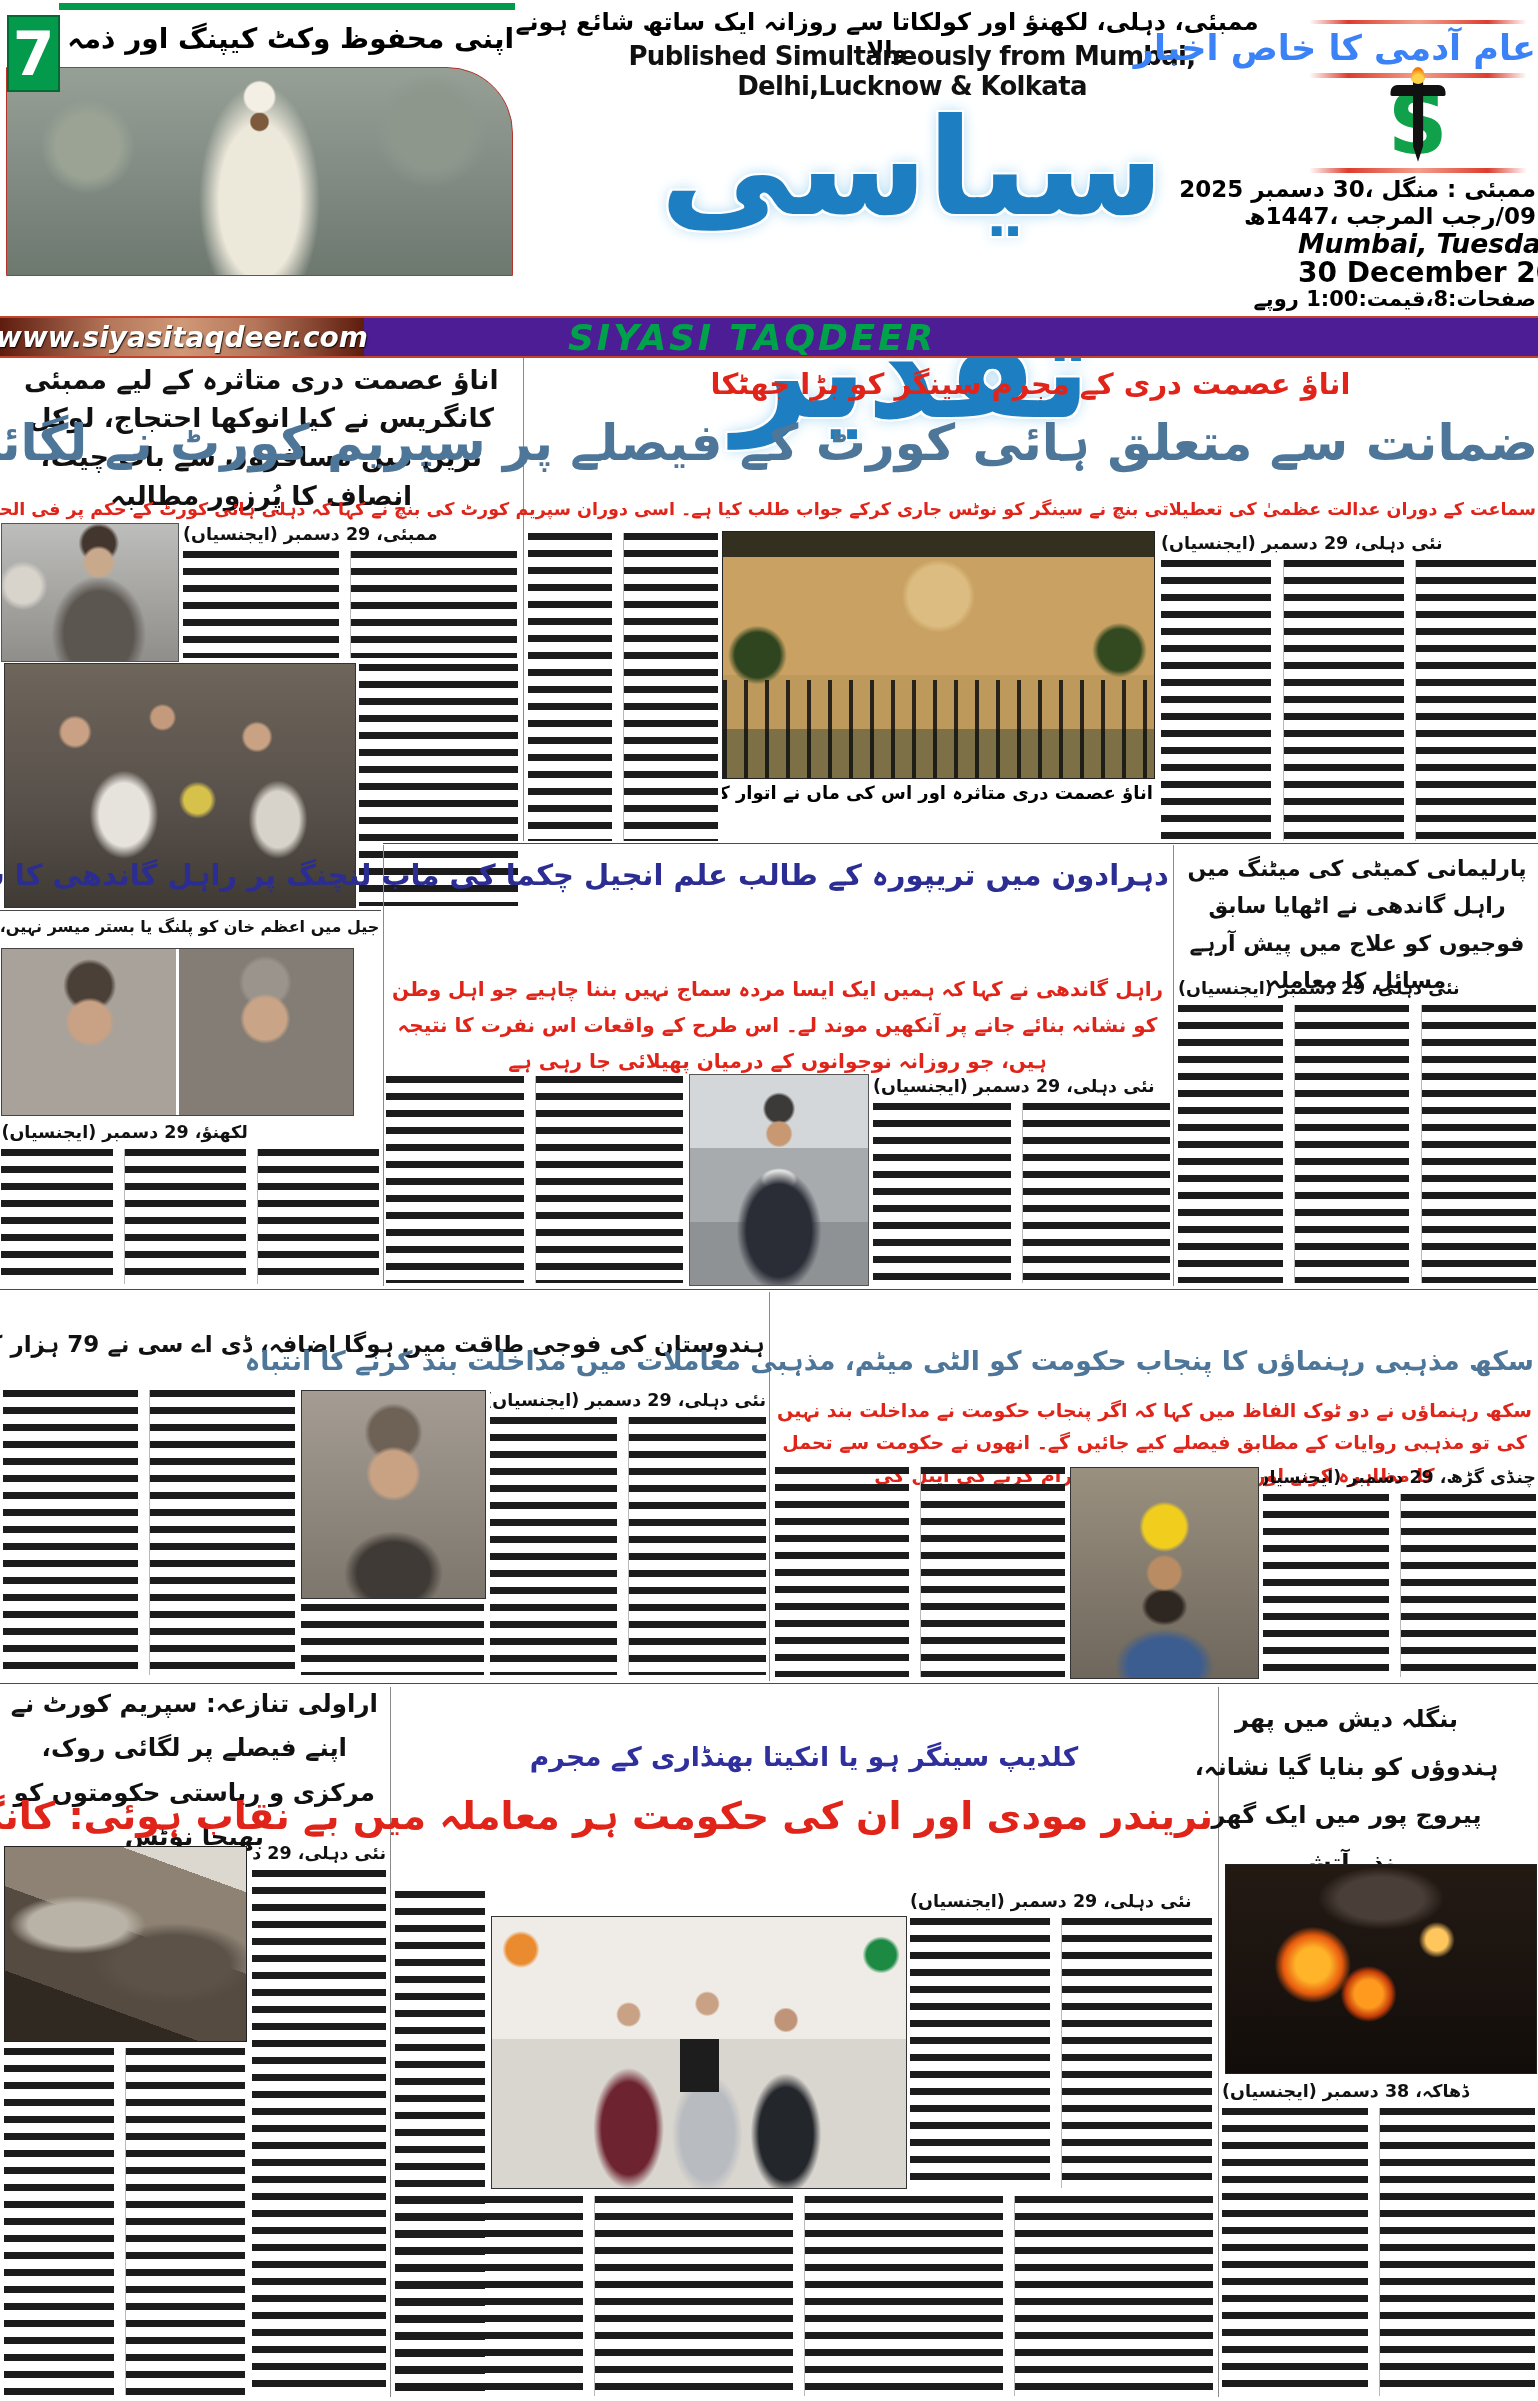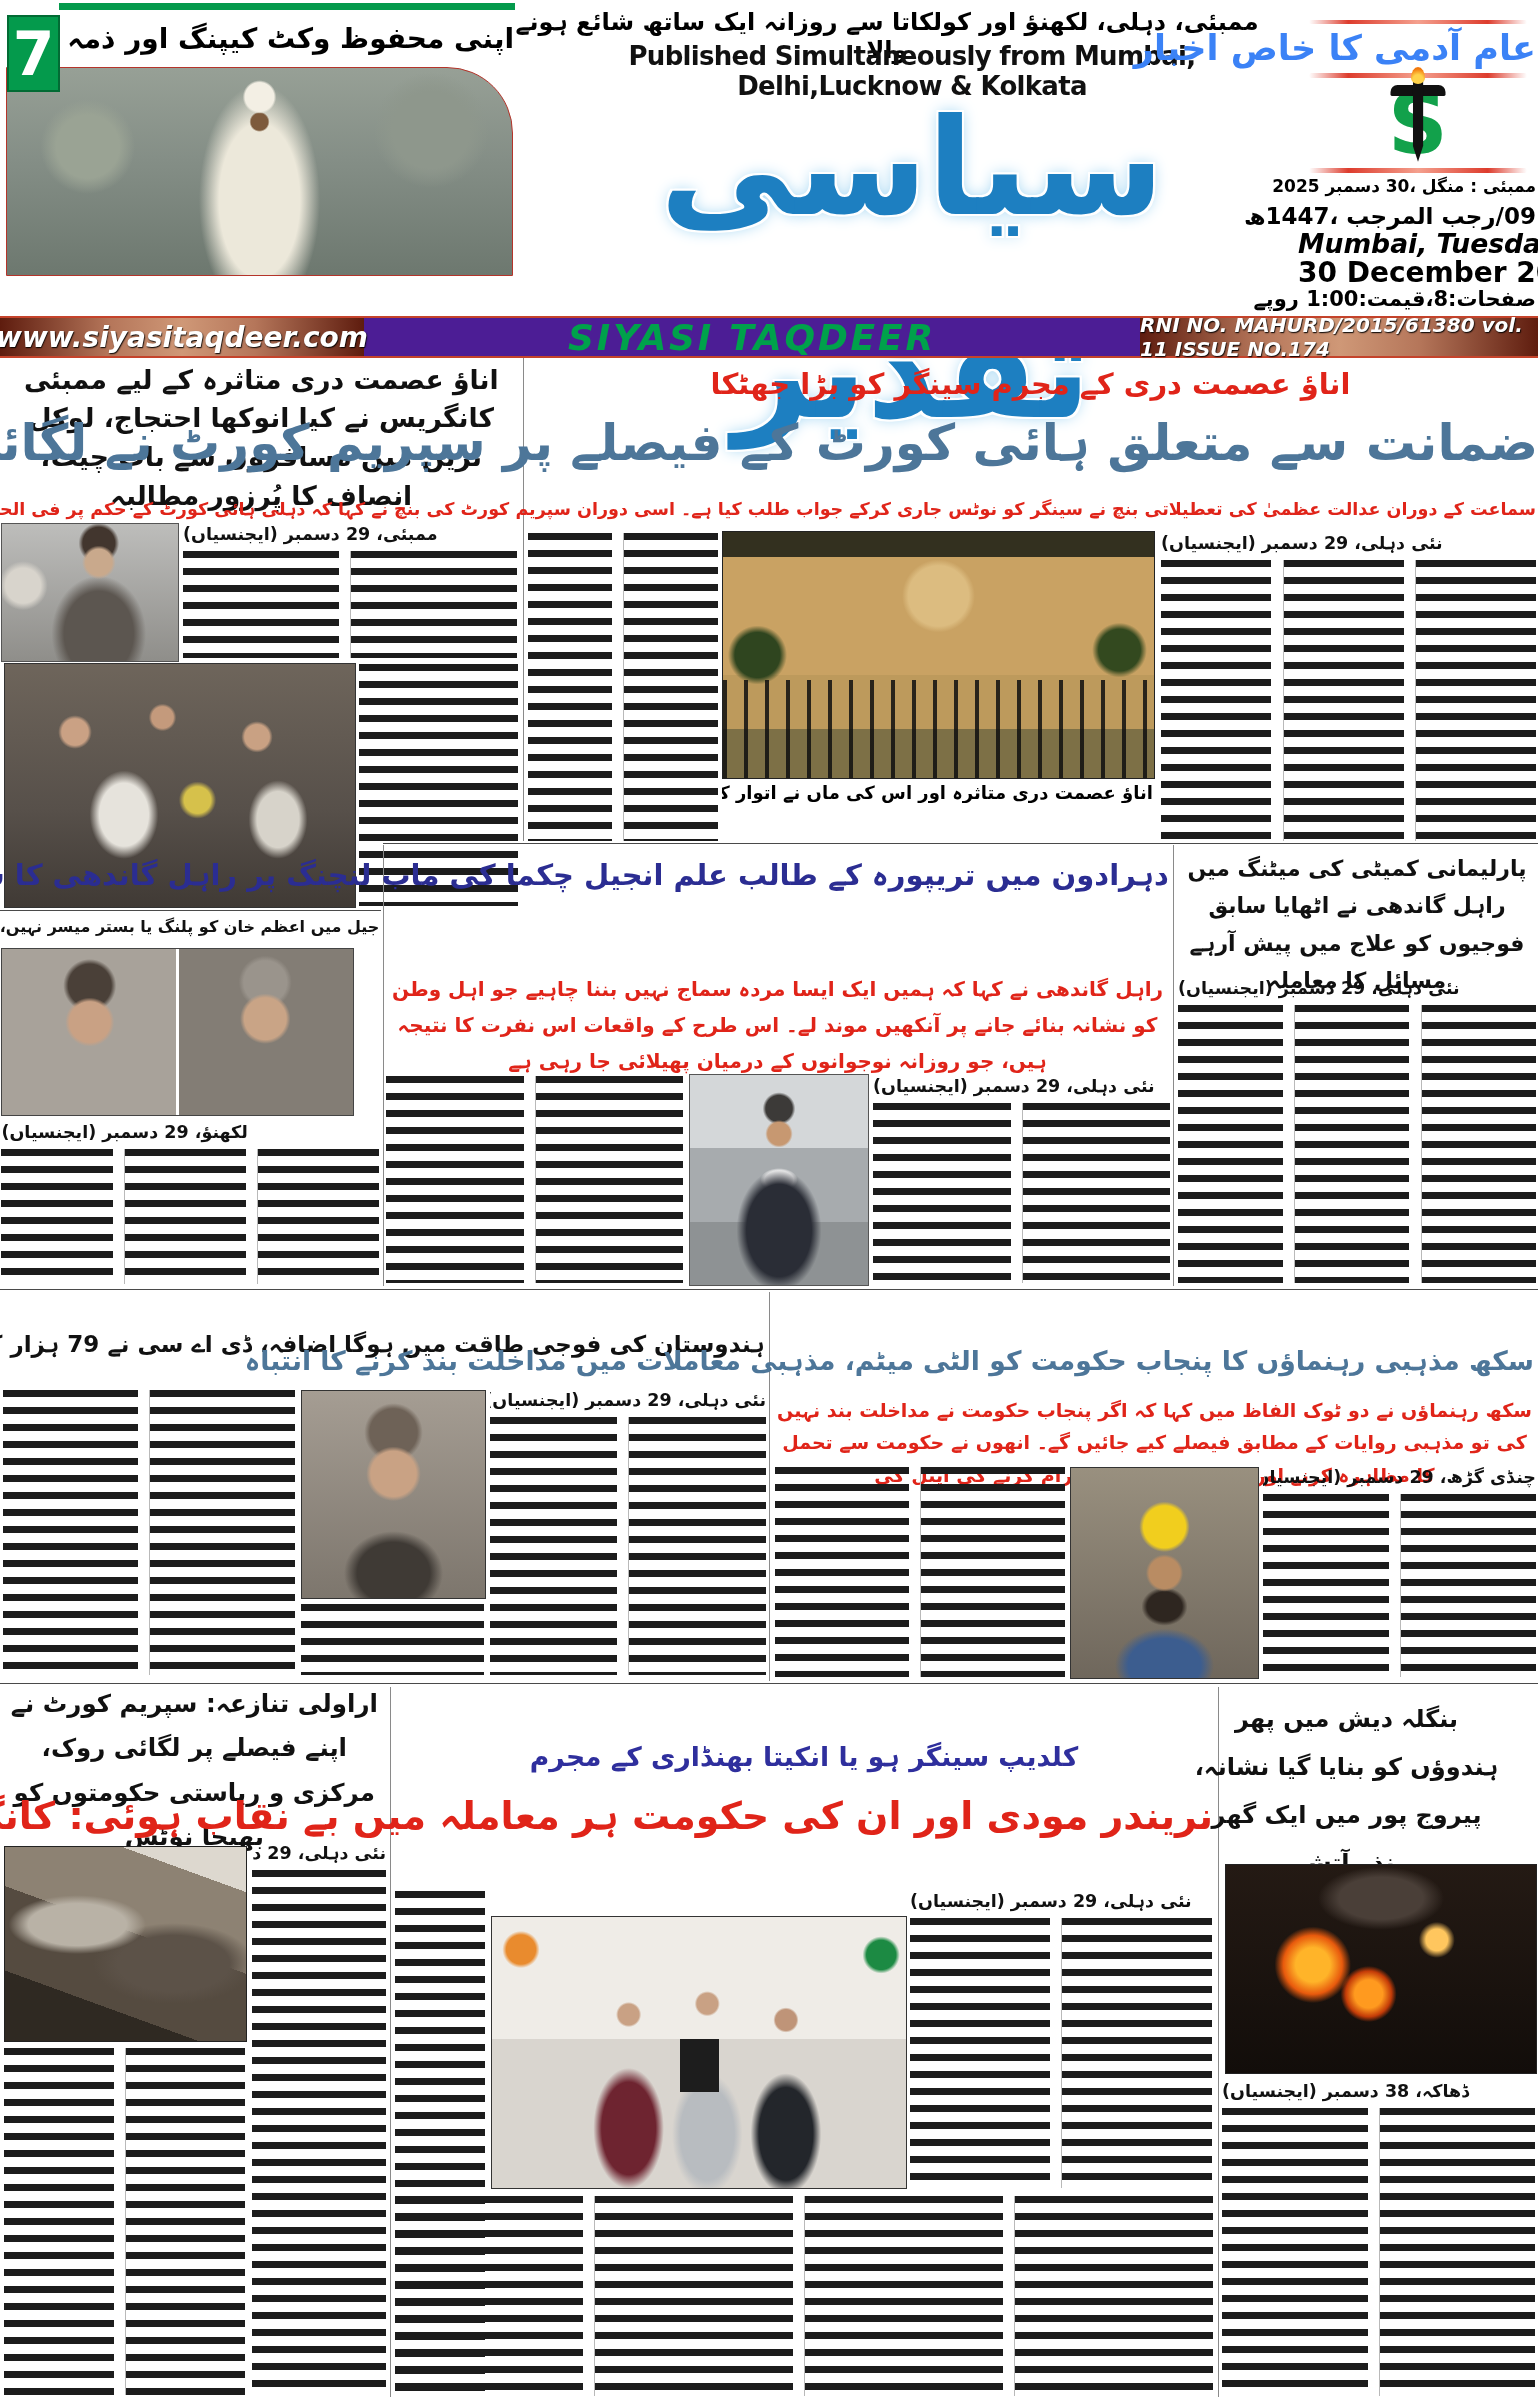--- a/index.html
+++ b/index.html
@@ -58,31 +58,30 @@
     <span style="position:absolute;left:50%;top:50%;transform:translate(-50%,-46%);font-size:83px;font-weight:bold;color:#12a14b;">S</span>
     <div style="position:absolute;left:50%;top:7px;transform:translateX(-50%);width:55px;height:11.2px;background:#111;border-radius:7px 7px 1.4px 1.4px;"></div>
     <div style="position:absolute;left:50%;top:2.8px;transform:translateX(-50%);width:10.5px;height:81px;background:#111;
                 clip-path:polygon(0 0,100% 0,100% 80%,50% 100%,0 80%);"></div>
     <div style="position:absolute;left:50%;top:-11.2px;transform:translateX(-50%);width:14px;height:17px;
                 background:radial-gradient(circle at 50% 75%,#ffd24a 0 35%,#f2780c 75%);
                 border-radius:50% 50% 50% 50% / 65% 65% 35% 35%;"></div>
   </div>
   <div class="redline" style="left:1309px;top:168px;width:218px;"></div>
 
-  <div class="abs u" style="left:1298px;top:176px;width:238px;font-size:17px;font-weight:bold;text-align:center;white-space:nowrap;">ممبئی : منگل ،30 دسمبر 2025</div>
+  <div class="abs u" style="left:1298px;top:176px;width:238px;font-size:23px;font-weight:bold;text-align:center;white-space:nowrap;">ممبئی : منگل ،30 دسمبر 2025</div>
   <div class="abs u" style="left:1298px;top:203px;width:238px;font-size:23px;font-weight:bold;text-align:center;white-space:nowrap;">09/رجب المرجب ،1447ھ</div>
   <div class="abs" style="left:1298px;top:228px;width:238px;font-size:26.6px;font-weight:bold;font-style:italic;text-align:center;white-space:nowrap;">Mumbai, Tuesday</div>
   <div class="abs" style="left:1298px;top:256px;width:238px;font-size:28px;font-weight:bold;text-align:center;white-space:nowrap;">30 December 2025</div>
   <div class="abs u" style="left:1298px;top:287px;width:238px;font-size:21px;font-weight:bold;text-align:right;white-space:nowrap;">صفحات:8،قیمت:1:00 روپے</div>
 
   <div class="abs" style="left:0;top:316px;width:1538px;height:38px;border-top:2.1px solid #c5432b;border-bottom:2.1px solid #c5432b;background:#4c1d95;font-style:italic;">
     <div class="bar-side" style="position:absolute;left:0;top:0;width:364px;height:100%;font-size:28px;">www.siyasitaqdeer.com</div>
     <div style="position:absolute;left:364px;top:0;width:776px;height:100%;display:flex;align-items:center;justify-content:center;
                 color:#00a14b;font-size:36px;font-weight:bold;letter-spacing:2.8px;">SIYASI TAQDEER</div>
-    <div class="bar-side" style="position:absolute;left:1140px;top:0;width:399px;height:100%;font-size:20px;">RNI NO. MAHURD/2015/61380 vol. 11 ISSUE NO.174</div>
   </div>
 
   <div class="abs hl" style="left:2.8px;top:361px;width:517px;height:154px;font-size:26.6px;line-height:1.45;display:flex;align-items:center;justify-content:center;">اناؤ عصمت دری متاثرہ کے لیے ممبئی کانگریس نے کیا انوکھا احتجاج، لوکل ٹرین میں مسافروں سے بات چیت، انصاف کا پُرزور مطالبہ</div>
 
   <div class="ph" style="left:1.4px;top:523px;width:176px;height:137px;border:0.7px solid #555;
        background:
         radial-gradient(circle 24px at 55% 28%, #c9a98c 0 55%, rgba(201,169,140,0) 70%),
         radial-gradient(circle 29px at 55% 14%, #42362e 0 55%, rgba(66,54,46,0) 70%),
         radial-gradient(ellipse 63px 77px at 55% 80%, #5c5650 0 55%, rgba(92,86,80,0) 75%),
         radial-gradient(circle 35px at 12% 45%, #d8d4cc 0 50%, rgba(216,212,204,0) 70%),

